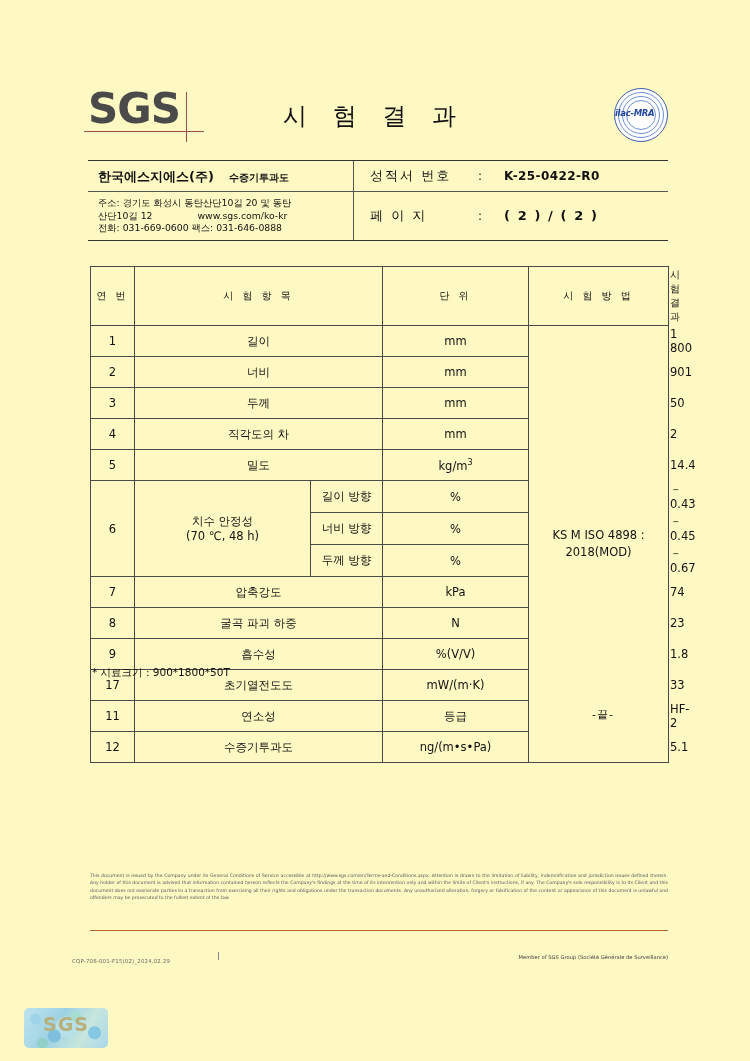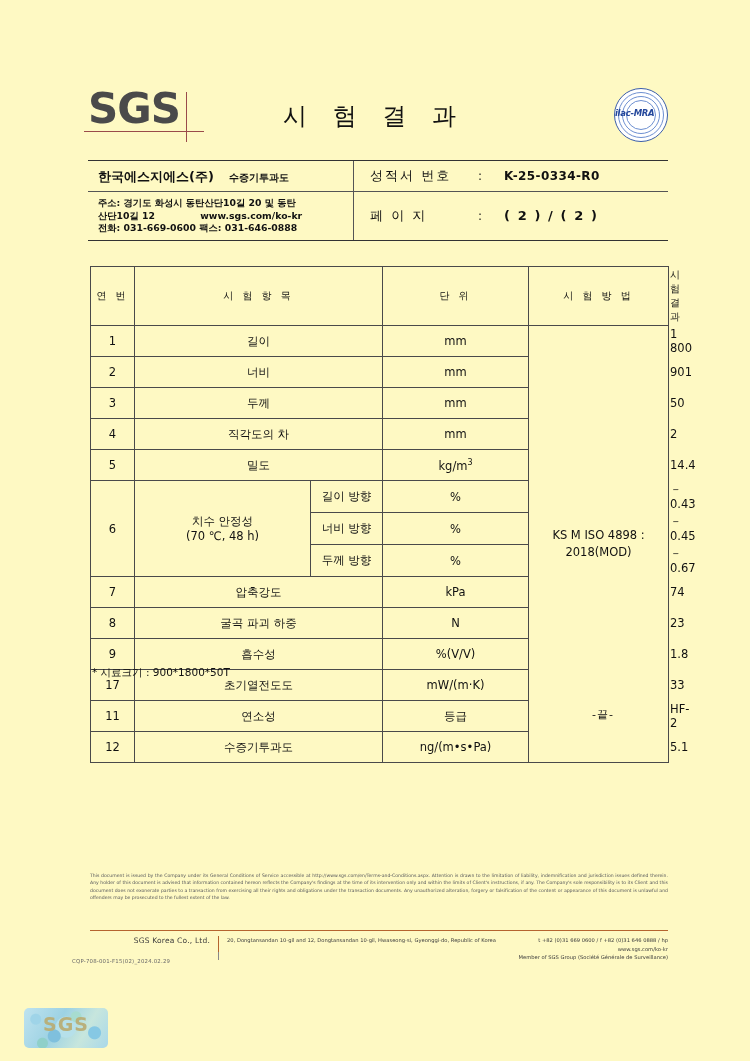--- a/index.html
+++ b/index.html
@@ -191,21 +191,21 @@
   }
   .company-dept {
     font-size: 10px;
     font-weight: 700;
     color: #111;
     margin-left: 10px;
     display: inline;
   }
   .addr-line {
     font-size: 9.3px;
-    font-weight: 700;
+    font-weight: 400;
     color: #111;
     line-height: 12.6px;
     white-space: nowrap;
   }
   .addr-line .web { margin-left: 42px; }
   .label-k {
     font-size: 13px;
     letter-spacing: 2px;
     color: #111;
     width: 108px;
@@ -419,21 +419,21 @@
 
   <div class="info">
     <div class="info-row top">
       <div class="info-left">
         <span class="company-name">한국에스지에스(주)</span>
         <span class="company-dept">수증기투과도</span>
       </div>
       <div class="info-right">
         <span class="label-k">성적서 번호</span>
         <span class="colon">:</span>
-        <span class="value-b">K-25-0334-R0</span>
+        <span class="value-b">K-25-0422-R0</span>
       </div>
     </div>
     <div class="info-row">
       <div class="info-left">
         <div class="addr-line">주소: 경기도 화성시 동탄산단10길 20 및 동탄</div>
         <div class="addr-line">
           <span>산단10길 12</span>
           <span class="web">www.sgs.com/ko-kr</span>
         </div>
         <div class="addr-line">전화: 031-669-0600 팩스: 031-646-0888</div>
@@ -559,26 +559,20 @@
     </tbody>
   </table>
 
   <div class="notes">
     <div class="note-line">* 시료크기 : 900*1800*50T</div>
   </div>
   <div class="end-mark">-끝-</div>
 
   <div class="legal">This document is issued by the Company under its General Conditions of Service accessible at http://www.sgs.com/en/Terms-and-Conditions.aspx.  Attention is drawn to the limitation of liability, indemnification and jurisdiction issues defined therein. Any holder of this document is advised that information contained hereon reflects the Company's findings at the time of its intervention only and within the limits of Client's instructions, if any.  The Company's sole responsibility is to its Client and this document does not exonerate parties to a transaction from exercising all their rights and obligations under the transaction documents. Any unauthorized alteration, forgery or falsification of the content or appearance of this document is unlawful and offenders may be prosecuted to the fullest extent of the law.</div>
   <div class="footer-rule"></div>
-  <div class="footer-bar">
-    <div class="f-company">SGS Korea Co., Ltd.</div>
-    <div class="f-divider"></div>
-    <div class="f-addr">20, Dongtansandan 10-gil and 12, Dongtansandan 10-gil, Hwaseong-si, Gyeonggi-do, Republic of Korea</div>
-    <div class="f-contact">t +82 (0)31 669 0600 / f +82 (0)31 646 0888 / hp www.sgs.com/ko-kr</div>
-  </div>
   <div class="f-member">Member of SGS Group (Société Générale de Surveillance)</div>
   <div class="f-code">CQP-708-001-F15(02)_2024.02.29</div>
   <div class="f-tick"></div>
 
   <div class="sticker">
     <div class="sg-text">SGS</div>
   </div>
 
 </div>
 

